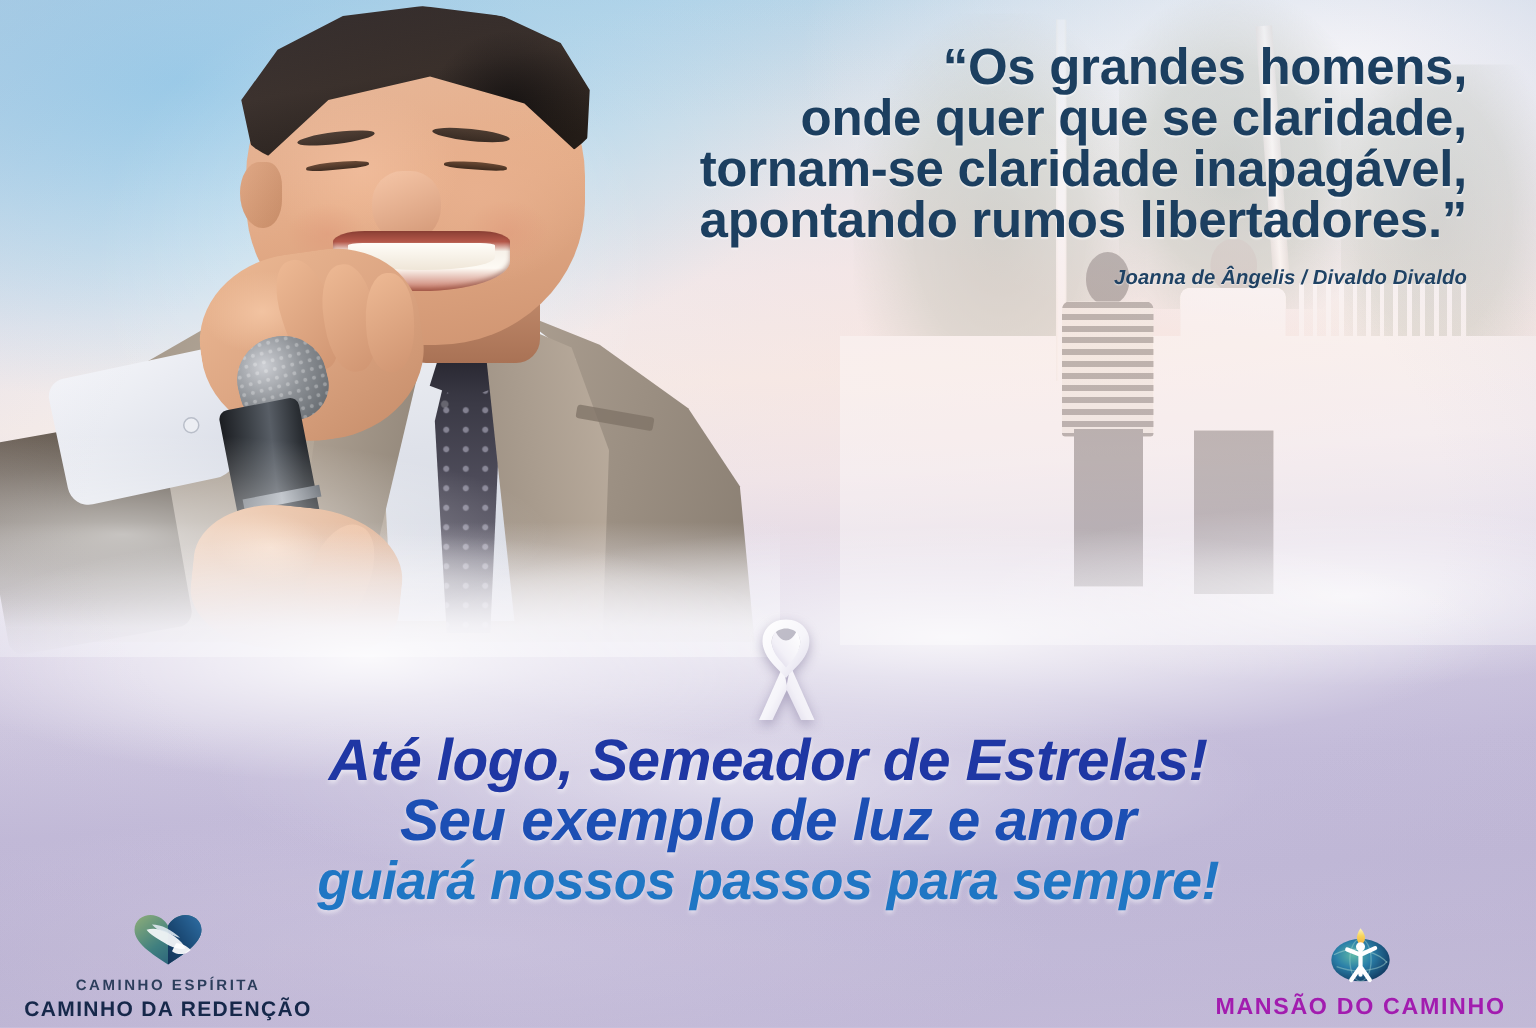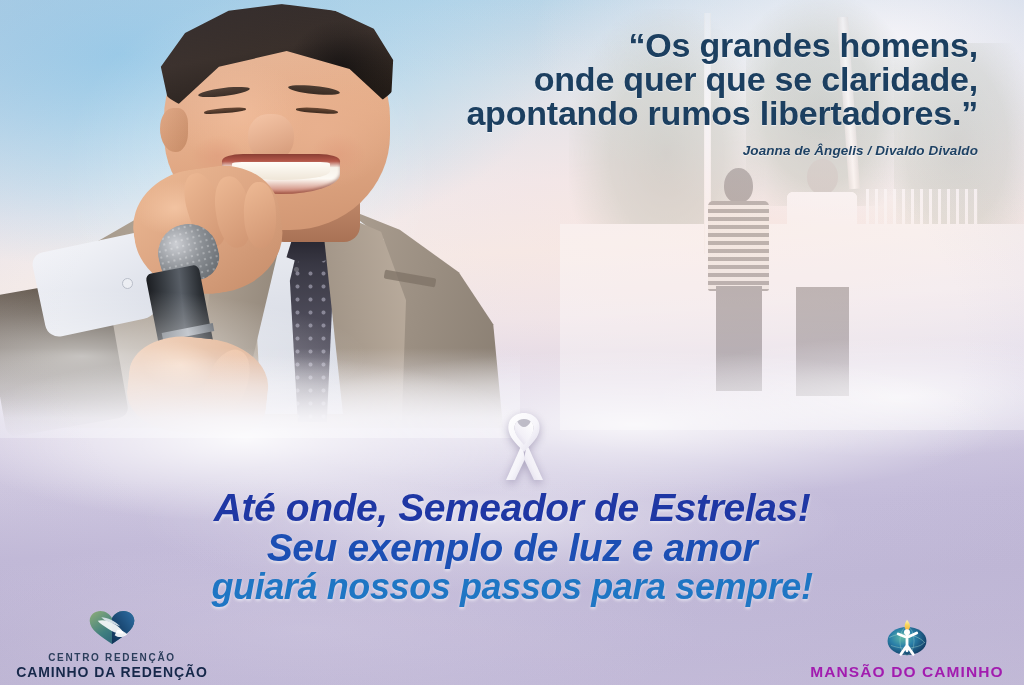--- a/index.html
+++ b/index.html
@@ -485,20 +485,21 @@
     <div class="pt-thumb"></div>
     <div class="pt-fade"></div>
   </div>
 
   <div class="clouds"></div>
   <div class="vignette"></div>
 
   <div class="quote">
     <div class="quote-line">“Os grandes homens,</div>
     <div class="quote-line">onde quer que se claridade,</div>
+    <div class="quote-line">tornam-se claridade inapagável,</div>
     <div class="quote-line">apontando rumos libertadores.”</div>
     <div class="quote-attr">Joanna de Ângelis / Divaldo Divaldo</div>
   </div>
 
   <div class="ribbon">
     <svg viewBox="0 0 56 72" width="56" height="72" aria-hidden="true">
       <defs>
         <linearGradient id="rbA" x1="0" y1="0" x2="1" y2="1">
           <stop offset="0%" stop-color="#ffffff"></stop>
           <stop offset="58%" stop-color="#f6f5fa"></stop>
@@ -512,21 +513,21 @@
       </defs>
       <path d="M26 34 L10 70 L19 70 L29 49 Z" fill="url(#rbA)"></path>
       <path d="M31 34 L47 70 L38 70 L28 49 Z" fill="url(#rbB)"></path>
       <path d="M28 3 C17 3 10 12 13 22 C15 30 23 36 28 42 C33 36 41 30 43 22 C46 12 39 3 28 3 Z" fill="url(#rbA)"></path>
       <path d="M28 9 C21 9 17 15 19 21 C20 25 24 29 28 33 C32 29 36 25 37 21 C39 15 35 9 28 9 Z" fill="#8e8a9c" opacity="0.55"></path>
       <path d="M21 11 C17 16 18 23 23 29 L28 35 L33 29 C38 23 39 16 35 11 C31 19 25 19 21 11 Z" fill="url(#rbB)"></path>
     </svg>
   </div>
 
   <div class="tagline">
-    <div class="tag-line tag-1">Até onde, Semeador de Estrelas!</div>
+    <div class="tag-line tag-1">Até logo, Semeador de Estrelas!</div>
     <div class="tag-line tag-2">Seu exemplo de luz e amor</div>
     <div class="tag-line tag-3">guiará nossos passos para sempre!</div>
   </div>
 
   <div class="logo-left">
     <span class="logo-mark">
       <svg viewBox="0 0 56 40" width="50" height="36" aria-hidden="true">
         <defs>
           <linearGradient id="hL" x1="0" y1="0" x2="1" y2="1">
             <stop offset="0%" stop-color="#8fae79"></stop>
@@ -539,21 +540,21 @@
             <stop offset="100%" stop-color="#123457"></stop>
           </linearGradient>
         </defs>
         <path d="M28 38 C16 30 3 22 3 12 C3 5 9 1 15 1 C21 1 26 5 28 9 C30 5 35 1 41 1 C47 1 53 5 53 12 C53 22 40 30 28 38 Z" fill="url(#hL)"></path>
         <path d="M28 9 C30 5 35 1 41 1 C47 1 53 5 53 12 C53 22 40 30 28 38 Z" fill="url(#hR)"></path>
         <path d="M12 12 C18 10 26 12 33 17 C37 20 40 23 41 26 C36 27 30 25 24 21 C19 18 14 15 12 12 Z" fill="#f2f5f8" opacity="0.95"></path>
         <path d="M16 8 C23 8 31 12 37 18 C33 17 27 14 21 12 C19 11 17 9 16 8 Z" fill="#dfe8ef" opacity="0.9"></path>
         <path d="M34 22 C38 22 42 24 45 27 C41 31 35 31 31 28 C32 26 33 24 34 22 Z" fill="#ffffff" opacity="0.92"></path>
       </svg>
     </span>
-    <div class="logo-l1">CENTRO REDENÇÃO</div>
+    <div class="logo-l1">CAMINHO ESPÍRITA</div>
     <div class="logo-l2">CAMINHO DA REDENÇÃO</div>
   </div>
 
   <div class="logo-right">
     <span class="logo-mark">
       <svg viewBox="0 0 52 44" width="46" height="39" aria-hidden="true">
         <defs>
           <radialGradient id="gg" cx="38%" cy="38%" r="70%">
             <stop offset="0%" stop-color="#5fb9a8"></stop>
             <stop offset="45%" stop-color="#2a7fa8"></stop>

